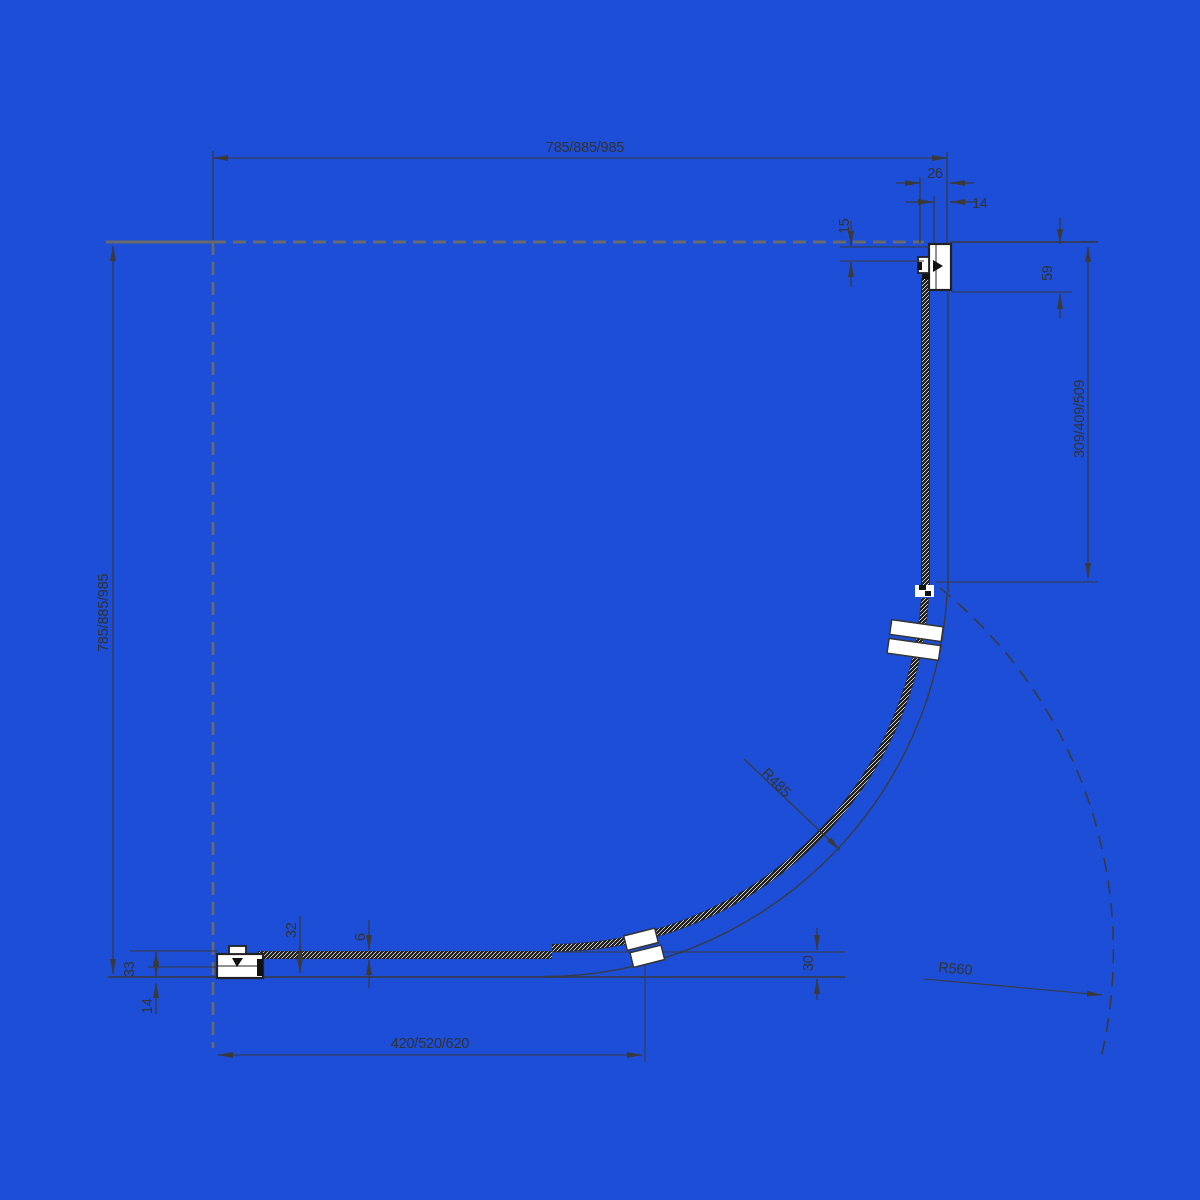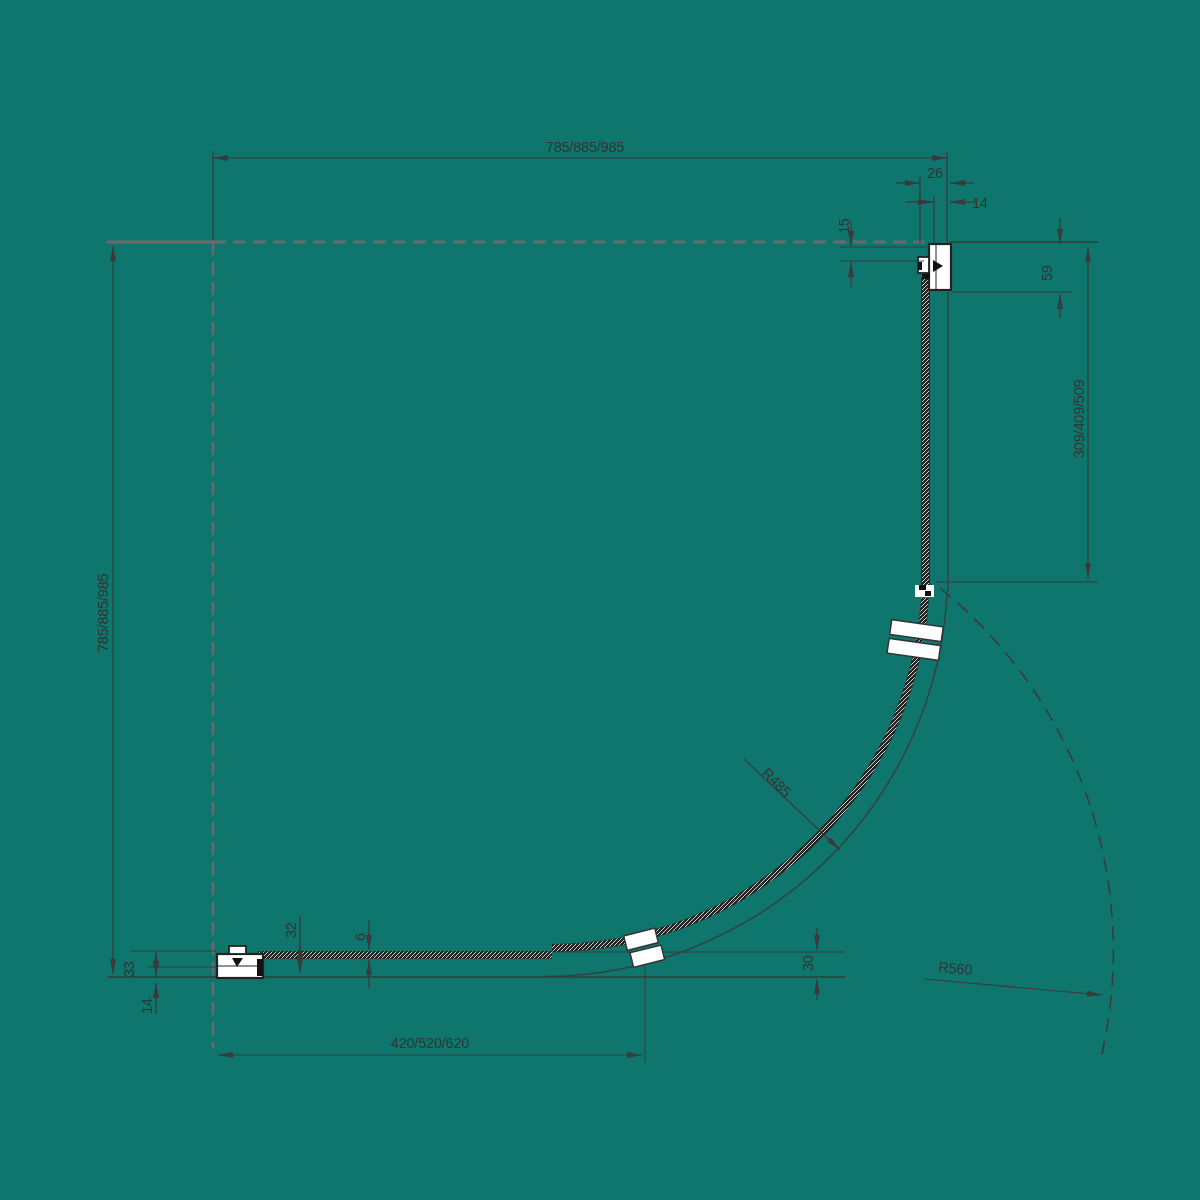--- a/index.html
+++ b/index.html
@@ -1,16 +1,16 @@
 <!DOCTYPE html>
 <html><head>
 <meta charset="utf-8">
 <style>
   html,body{margin:0;padding:0;background:#fff;}
-  .stage{width:1200px;height:1200px;background:#0f766e;position:relative;}
+  .stage{width:1200px;height:1200px;background:#1d4ed8;position:relative;}
   svg{display:block;}
   text{font-family:"Liberation Sans",sans-serif;font-size:14.5px;fill:#333;letter-spacing:-0.2px;}
 </style>
 </head>
 <body>
 
 <div class="stage">
 <svg width="1200" height="1200" viewBox="0 0 1200 1200">
   <defs>
     <marker id="arr" viewBox="0 0 15 6" refX="15" refY="3" markerWidth="15" markerHeight="6" markerUnits="userSpaceOnUse" orient="auto-start-reverse">

